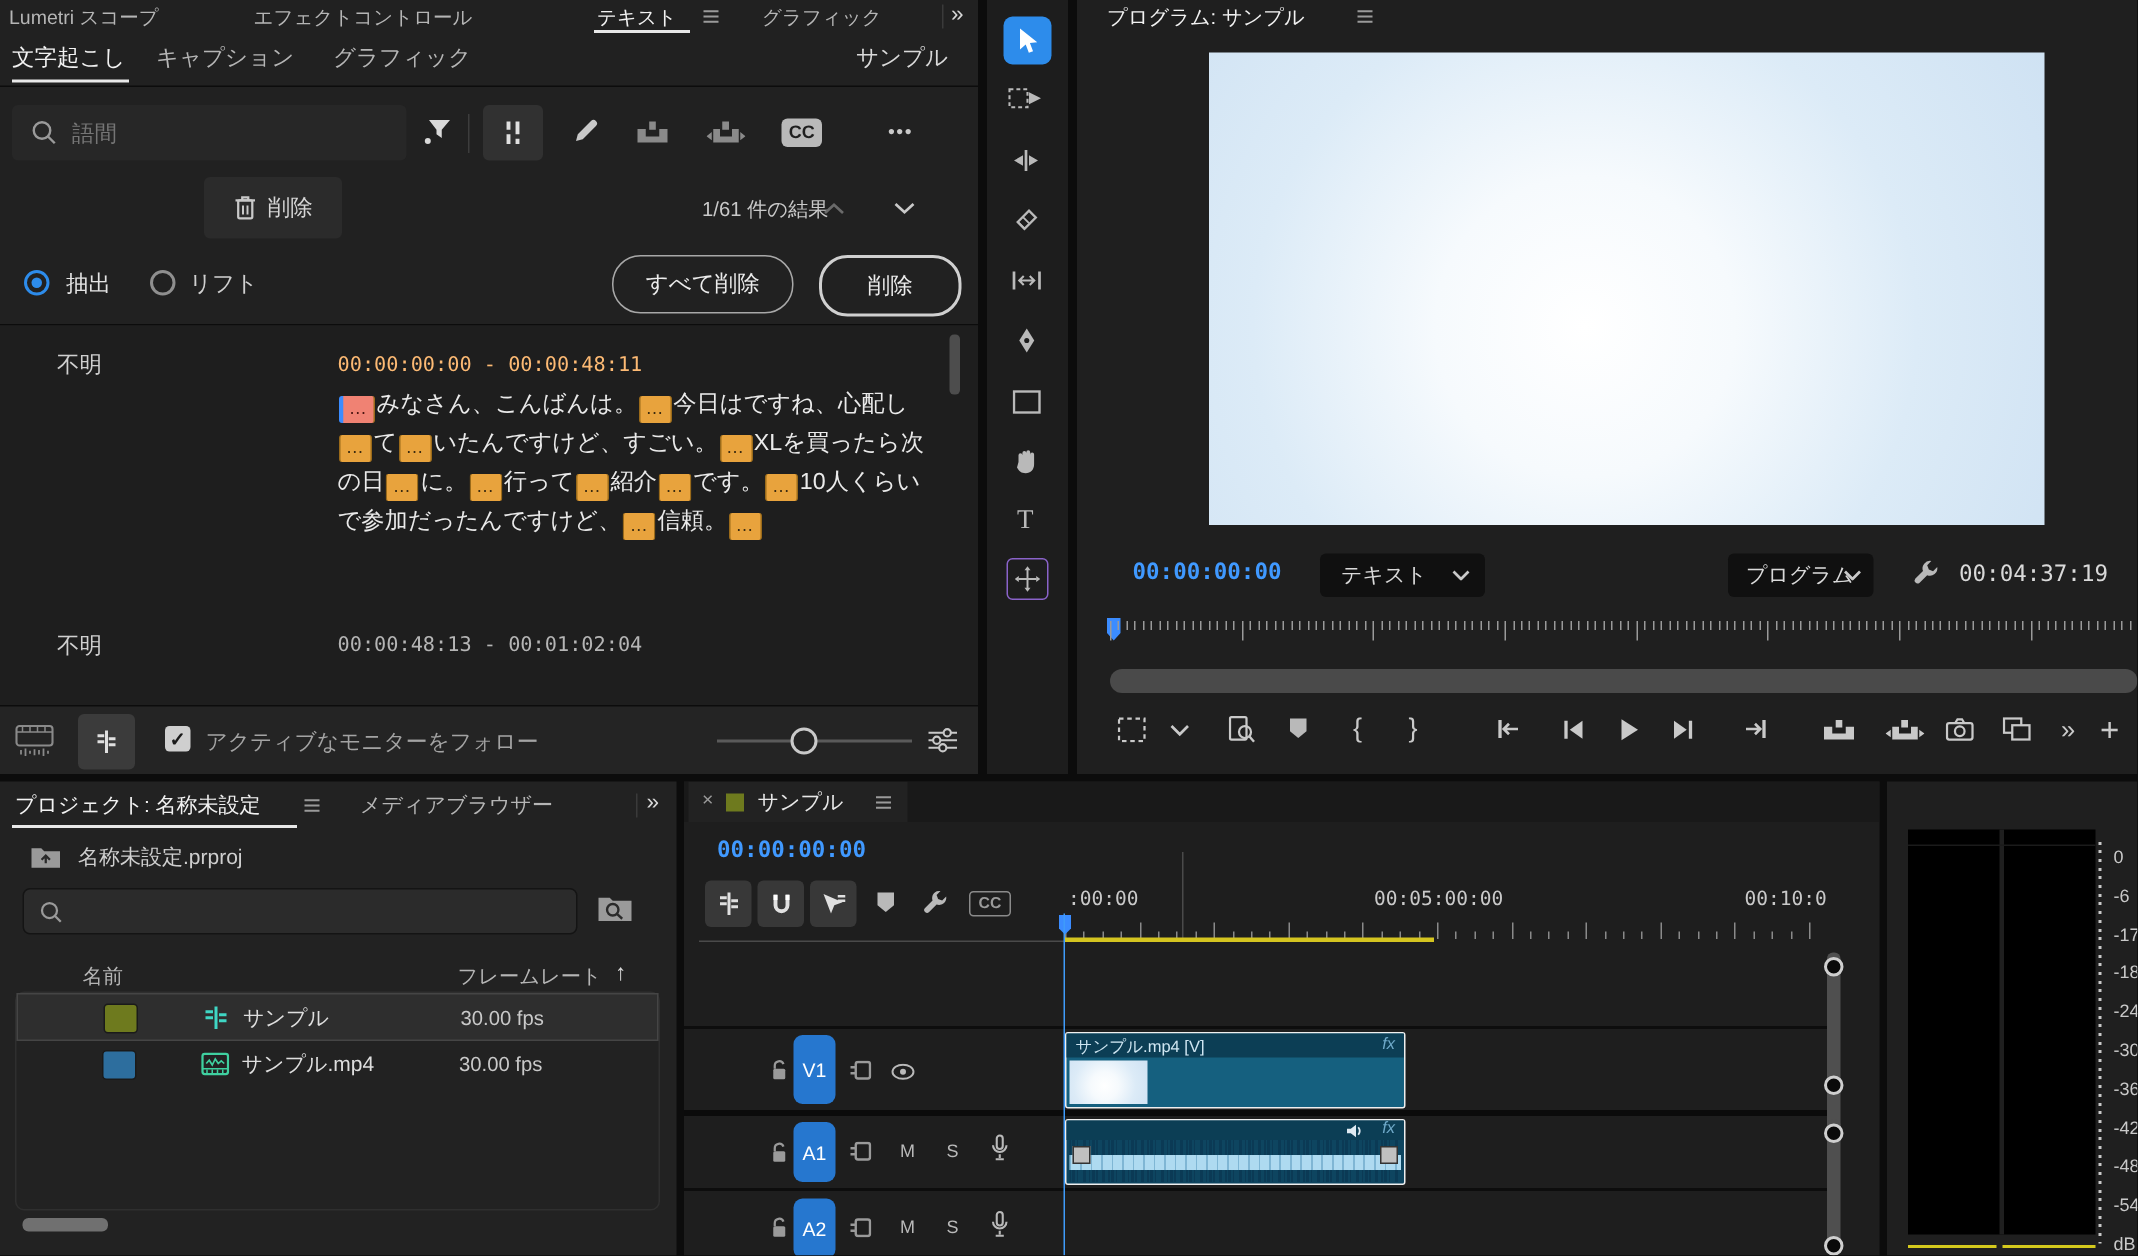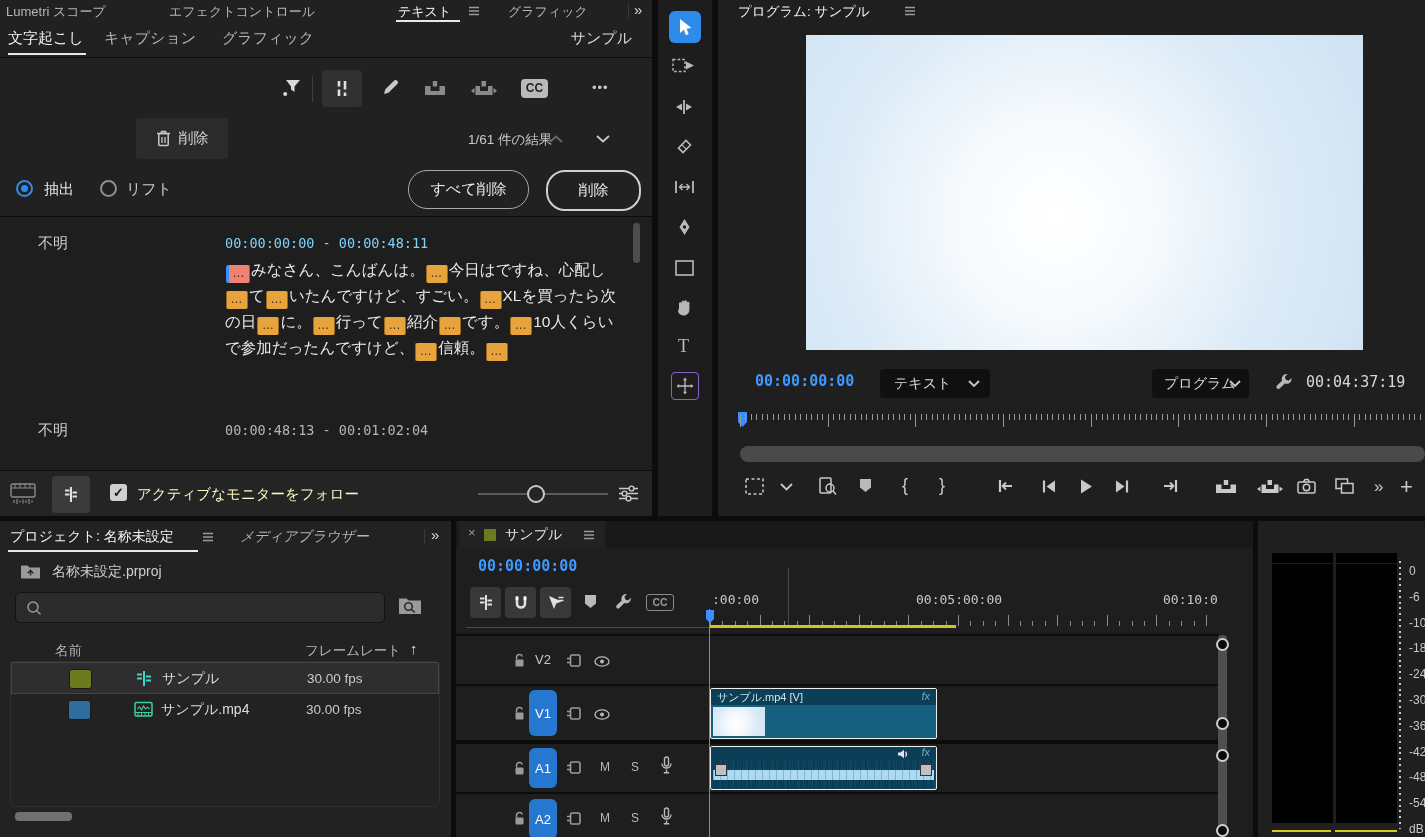--- a/index.html
+++ b/index.html
@@ -49,20 +49,29 @@
 
   <div class="abs" style="left:0;top:22px;right:0;height:34px;">
     <span class="abs txt" style="left:8px;top:7px;font-size:15px;color:#f2f2f2;">文字起こし</span>
     <span class="abs txt" style="left:104px;top:7px;font-size:15px;color:#b5b5b5;">キャプション</span>
     <span class="abs txt" style="left:222px;top:7px;font-size:15px;color:#b5b5b5;">グラフィック</span>
     <span class="abs txt" style="right:20px;top:7px;font-size:15px;color:#d9d9d9;">サンプル</span>
     <div class="underline" style="left:8px;top:31px;width:78px;"></div>
   </div>
   <div class="abs" style="left:0;top:57px;right:0;height:1px;background:#0c0c0c;"></div>
 
+  <div class="abs" style="left:8px;top:70px;width:263px;height:37px;background:#272727;border-radius:4px;">
+    <span class="abs" style="left:12px;top:9px;">
+        <svg width="18" height="18">
+          <circle cx="8" cy="8" r="5.5" fill="none" stroke="#9a9a9a" stroke-width="1.6"></circle>
+          <path d="M12 12 l4.5 4.5" stroke="#9a9a9a" stroke-width="1.6"></path>
+        </svg>
+      </span>
+    <input style="position: absolute; left: 38px; top: 5px; width: 210px; height: 26px; background: transparent; border: none; color: rgb(217, 217, 217); font-size: 15px; font-family: inherit;" placeholder="語間">
+  </div>
   <span class="abs" style="left:282px;top:78px;">
       <svg width="20" height="20">
         <path d="M4 2 h14 l-5.5 6.5 v5.5 l-3.5 -2.5 v-3z" fill="#d9d9d9"></path>
         <circle cx="3.2" cy="16" r="2" fill="#d9d9d9"></circle>
       </svg>
     </span>
   <div class="abs" style="left:312px;top:76px;width:1px;height:26px;background:#3d3d3d;"></div>
   <div class="abs" style="left:322px;top:70px;width:40px;height:37px;background:#313131;border-radius:4px;">
     <span class="abs" style="left:13px;top:10px;">
         <svg width="14" height="17">
@@ -122,21 +131,21 @@
   <div class="abs pill" style="left:408px;top:170px;width:119px;height:37px;">
       <span>すべて削除</span>
     </div>
   <div class="abs pill" style="left:546px;top:170px;width:91px;height:37px;border-width:2px;border-color:#d0d0d0;">
       <span>削除</span>
     </div>
   <div class="abs" style="left:0;top:216px;right:0;height:1px;background:#0c0c0c;"></div>
 
   <div class="abs" style="left:0;top:217px;right:0;height:253px;background:#1e1e1e;overflow:hidden;">
     <span class="abs txt" style="left:38px;top:17px;font-size:15px;color:#cfcfcf;">不明</span>
-    <span class="abs txt" style="left:225px;top:18px;font-size:13.5px;color:#7dd3fc;font-family:'DejaVu Sans Mono',monospace;">00:00:00:00 - 00:00:48:11</span>
+    <span class="abs txt" style="left:225px;top:18px;font-size:13.5px;color:#fdba74;font-family:'DejaVu Sans Mono',monospace;">00:00:00:00 - 00:00:48:11</span>
     <div class="abs entrytext" style="left:225px;top:40px;width:402px;"><span class="tok sel">…</span>みなさん、こんばんは。<span class="tok">…</span>今日はですね、心配し<span class="tok">…</span>て<span class="tok">…</span>いたんですけど、すごい。<span class="tok">…</span>XLを買ったら次の日<span class="tok">…</span>に。<span class="tok">…</span>行って<span class="tok">…</span>紹介<span class="tok">…</span>です。<span class="tok">…</span>10人くらいで参加だったんですけど、<span class="tok">…</span>信頼。<span class="tok">…</span></div>
     <span class="abs txt" style="left:38px;top:204px;font-size:15px;color:#cfcfcf;">不明</span>
     <span class="abs txt" style="left:225px;top:205px;font-size:13.5px;color:#b5b5b5;font-family:'DejaVu Sans Mono',monospace;">00:00:48:13 - 00:01:02:04</span>
     <div class="abs" style="right:12px;top:6px;width:7px;height:40px;background:#4d4d4d;border-radius:3px;"></div>
   </div>
 
   <div class="abs" style="left:0;top:470px;right:0;height:46px;background:#242424;border-top:1px solid #0c0c0c;">
     <span class="abs" style="left:10px;top:12px;">
         <svg width="27" height="21">
           <rect x="1" y="1" width="24" height="13" rx="2" fill="none" stroke="#8a8a8a" stroke-width="1.4"></rect>
@@ -147,21 +156,21 @@
       </span>
     <div class="abs" style="left:52px;top:5px;width:38px;height:37px;background:#3b3b3b;border-radius:4px;">
       <span class="abs" style="left:11px;top:10px;">
           <svg width="16" height="17">
             <path d="M8 1 v15" stroke="#e0e0e0" stroke-width="2"></path>
             <path d="M2 4.5 h4.5 M2 8.5 h4.5 M9.5 6.5 h4.5 M9.5 10.5 h4.5" stroke="#e0e0e0" stroke-width="2"></path>
           </svg>
         </span>
     </div>
     <div class="abs" style="left:110px;top:13px;width:17px;height:17px;background:#cfcfcf;border-radius:3px;color:#1a1a1a;font-size:13px;font-weight:bold;text-align:center;line-height:17px;">✓</div>
-    <span class="abs txt" style="left:137px;top:14px;font-size:14.5px;color:#fef9c3;">アクティブなモニターをフォロー</span>
+    <span class="abs txt" style="left:137px;top:14px;font-size:14.5px;color:#a3a3a3;">アクティブなモニターをフォロー</span>
     <div class="abs" style="left:478px;top:22px;width:130px;height:2px;background:#5a5a5a;"></div>
     <div class="abs" style="left:527px;top:14px;width:18px;height:18px;border:2px solid #c9c9c9;border-radius:50%;background:#242424;box-sizing:border-box;"></div>
     <span class="abs" style="left:618px;top:14px;">
         <svg width="21" height="17">
           <path d="M1 3.5 h19 M1 8.5 h19 M1 13.5 h19" stroke="#c9c9c9" stroke-width="1.4"></path>
           <circle cx="13.5" cy="3.5" r="2.4" fill="#242424" stroke="#c9c9c9" stroke-width="1.4"></circle>
           <circle cx="6.5" cy="8.5" r="2.4" fill="#242424" stroke="#c9c9c9" stroke-width="1.4"></circle>
           <circle cx="10.5" cy="13.5" r="2.4" fill="#242424" stroke="#c9c9c9" stroke-width="1.4"></circle>
         </svg>
       </span>
@@ -481,21 +490,21 @@
   <span class="abs txt" style="left:682px;top:474px;font-size:22px;color:#c9c9c9;">+</span>
 </div>
 
 <div class="panel" style="left:0;top:521px;width:451px;height:316px;background:#222222;">
   <span class="abs tab active txt" style="left:10px;top:7px;font-size:14px;">プロジェクト: 名称未設定</span>
   <span class="abs" style="left:202px;top:11px;">
       <svg width="12" height="10">
         <path class="ham" d="M1 1.5 h10 M1 5 h10 M1 8.5 h10"></path>
       </svg>
     </span>
-  <span class="abs tab txt" style="left:240px;top:7px;font-size:14px;font-style:italic;">メディアブラウザー</span>
+  <span class="abs tab txt" style="left:240px;top:7px;font-size:14px;">メディアブラウザー</span>
   <div class="abs" style="left:424px;top:8px;width:1px;height:16px;background:#3a3a3a;"></div>
   <span class="abs txt" style="left:431px;top:5px;font-size:15px;color:#d9d9d9;">»</span>
   <div class="underline" style="left:8px;top:29px;width:190px;"></div>
 
   <span class="abs" style="left:20px;top:41px;">
       <svg width="21" height="17">
         <path d="M1 3.5 h6.5 l2 2 H20 v11 H1z" fill="#9a9a9a"></path>
         <path d="M10.5 13.5 v-4.5 m-2.8 2.2 L10.5 8.4 13.3 11.2" stroke="#2a2a2a" stroke-width="1.5" fill="none"></path>
       </svg>
     </span>
@@ -638,41 +647,20 @@
       <div class="tick2" style="left: 434px; height: 5px; bottom: 0px; top: auto;"></div>
       <div class="tick2" style="left: 446.4px; height: 11px; bottom: 0px; top: auto;"></div>
       <div class="tick2" style="left: 458.8px; height: 5px; bottom: 0px; top: auto;"></div>
       <div class="tick2" style="left: 471.2px; height: 5px; bottom: 0px; top: auto;"></div>
       <div class="tick2" style="left: 483.6px; height: 5px; bottom: 0px; top: auto;"></div>
       <div class="tick2" style="left: 496px; height: 11px; bottom: 0px; top: auto;"></div>
     </div>
   <div class="abs" style="left:10px;top:106px;width:490px;height:1px;background:#4a4a4a;"></div>
   <div class="abs" style="left:254px;top:104px;width:246px;height:3px;background:#d4c420;"></div>
 
-  <div class="abs" style="left:0;top:113px;width:762px;height:50px;border-top:2px solid #0d0d0d;box-sizing:border-box;">
-    <span class="abs" style="left:57px;top:17px;">
-        <svg width="13" height="15">
-          <path d="M3.5 6.5 V4.5 a3 3 0 0 1 5.8-1.1" fill="none" stroke="#9a9a9a" stroke-width="1.5"></path>
-          <rect x="2.5" y="6.5" width="8" height="7" rx="1" fill="#9a9a9a"></rect>
-        </svg>
-      </span>
-    <span class="abs txt" style="left:79px;top:16px;font-size:13px;color:#c9c9c9;">V2</span>
-    <span class="abs" style="left:110px;top:18px;">
-        <svg width="15" height="13">
-          <rect x="4.5" y="1" width="9.5" height="11" rx="1.5" fill="none" stroke="#9a9a9a" stroke-width="1.6"></rect>
-          <path d="M1 4.5 h3.5 M1 8.5 h3.5" stroke="#9a9a9a" stroke-width="1.6"></path>
-        </svg>
-      </span>
-    <span class="abs" style="left:138px;top:20px;">
-        <svg width="16" height="11">
-          <ellipse cx="8" cy="5.5" rx="7" ry="4.7" fill="none" stroke="#b9b9b9" stroke-width="1.3"></ellipse>
-          <circle cx="8" cy="5.5" r="2" fill="#b9b9b9"></circle>
-        </svg>
-      </span>
-  </div>
   <div class="abs" style="left:0;top:163px;width:762px;height:56px;border-top:2px solid #0d0d0d;box-sizing:border-box;">
     <span class="abs" style="left:57px;top:20px;">
         <svg width="13" height="15">
           <path d="M3.5 6.5 V4.5 a3 3 0 0 1 5.8-1.1" fill="none" stroke="#9a9a9a" stroke-width="1.5"></path>
           <rect x="2.5" y="6.5" width="8" height="7" rx="1" fill="#9a9a9a"></rect>
         </svg>
       </span>
     <div class="trkbtn" style="left:73px;top:4px;height:46px;">V1</div>
     <span class="abs" style="left:110px;top:21px;">
         <svg width="15" height="13">
@@ -777,21 +765,21 @@
 
 <div class="panel" style="left:1258px;top:521px;width:167px;height:316px;background:#1f1f1f;">
   <div class="abs" style="left:14px;top:32px;width:125px;height:270px;background:#000;">
     <div class="abs" style="left:61px;top:0;width:3px;height:100%;background:#1f1f1f;"></div>
     <div class="abs" style="left:0;top:10px;width:100%;height:1px;background:#1b1b1b;"></div>
   </div>
   <div class="abs" style="left:141px;top:40px;width:2px;height:268px;background-image:repeating-linear-gradient(180deg,#c9c9c9 0 2px,transparent 2px 5.8px);"></div>
   <div class="abs" id="meter-labels" style="left:151px;top:43px;width:16px;height:270px;">
       <span class="mlabel" style="top: 0px;">0</span>
       <span class="mlabel" style="top: 25.8px;">-6</span>
-      <span class="mlabel" style="top: 51.6px;">-10</span>
+      <span class="mlabel" style="top: 51.6px;">-17</span>
       <span class="mlabel" style="top: 77.4px;">-18</span>
       <span class="mlabel" style="top: 103.2px;">-24</span>
       <span class="mlabel" style="top: 129px;">-30</span>
       <span class="mlabel" style="top: 154.8px;">-36</span>
       <span class="mlabel" style="top: 180.6px;">-42</span>
       <span class="mlabel" style="top: 206.4px;">-48</span>
       <span class="mlabel" style="top: 232.2px;">-54</span>
       <span class="mlabel" style="top: 258px;">dB</span>
     </div>
   <div class="abs" style="left:14px;top:309px;width:59px;height:2px;background:#d4c91d;"></div>

